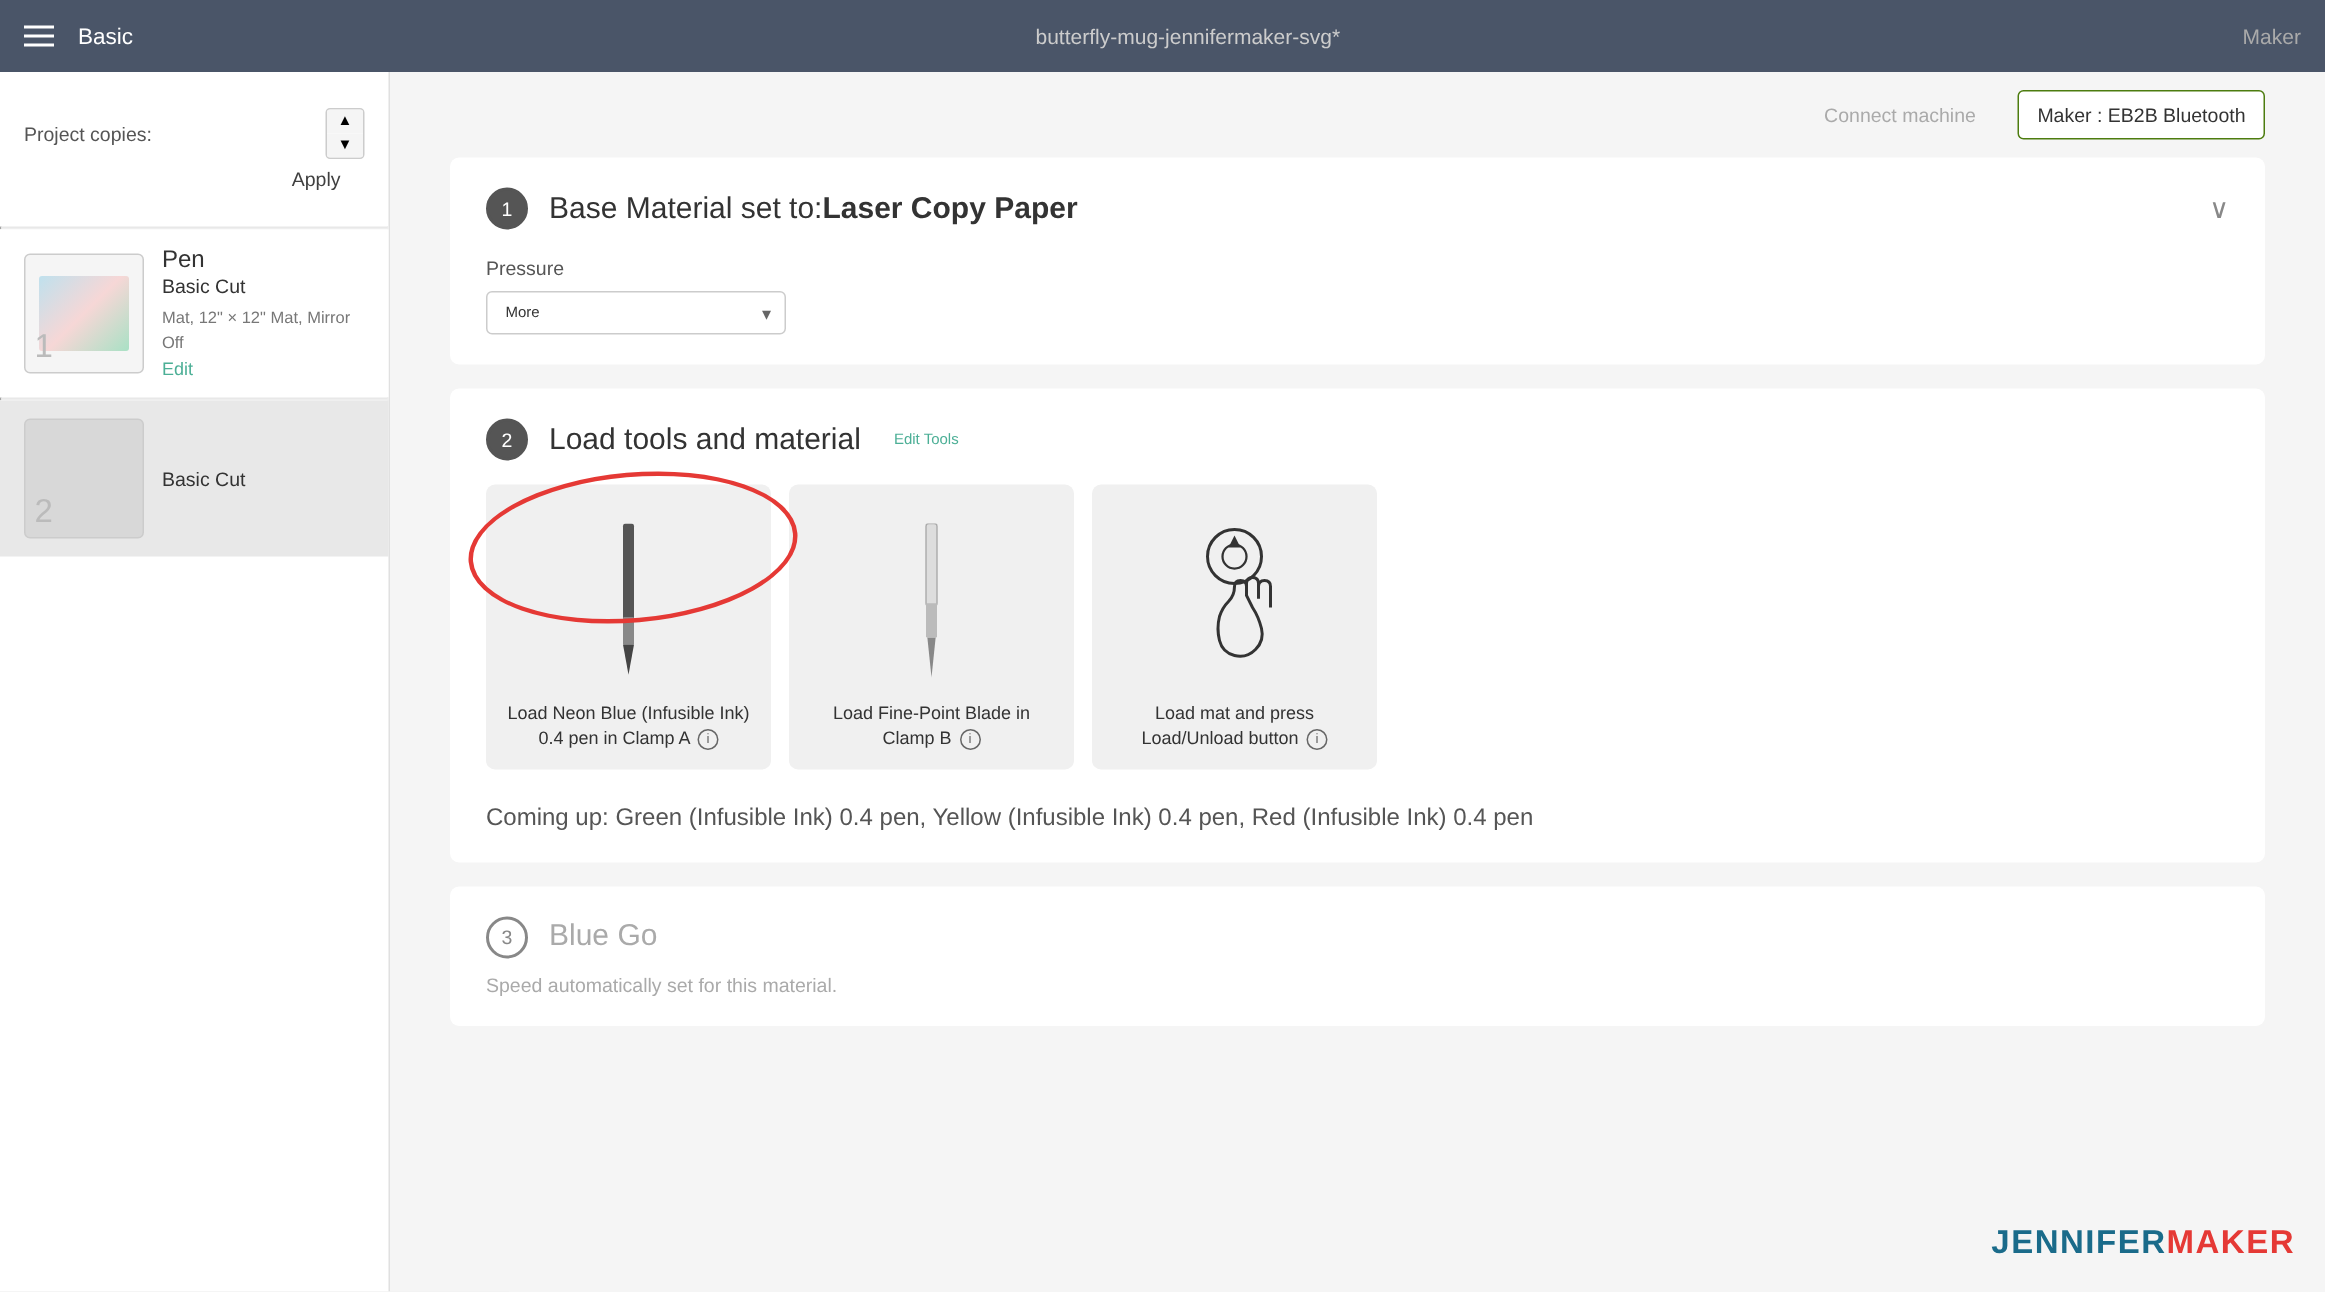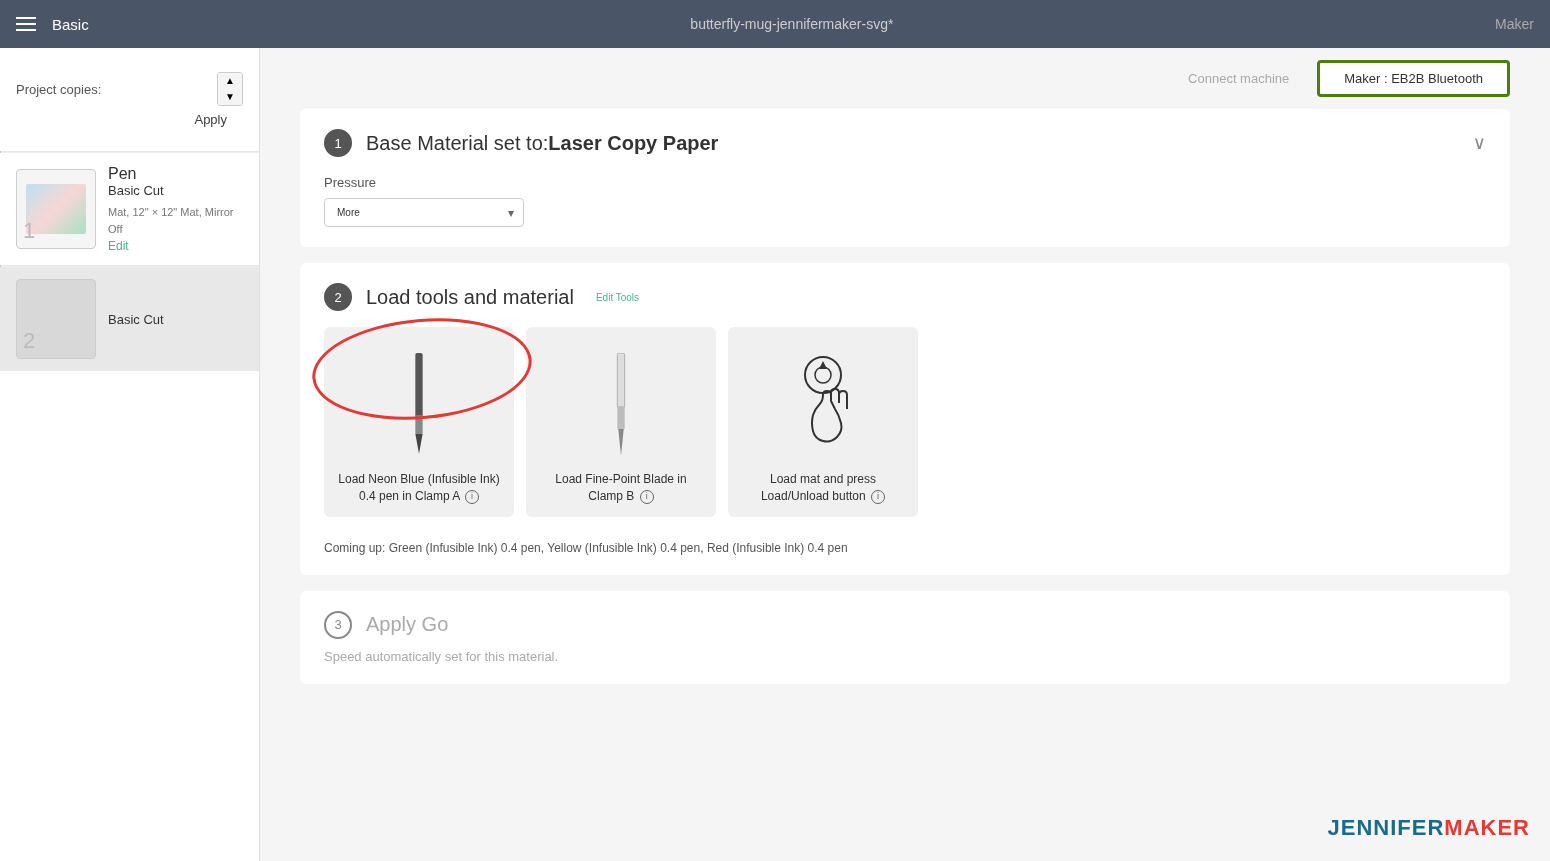--- a/index.html
+++ b/index.html
@@ -108,24 +108,24 @@
     
     .machine-bar {
       display: flex;
       align-items: center;
       justify-content: flex-end;
       padding: 12px 0;
       gap: 28px;
     }
     .connect-machine-label { font-size: 13px; color: #aaa; }
     .machine-btn {
-      border: 3px solid #4d7c0f;
+      border: 1px solid #4d7c0f;
       background: #fff;
       border-radius: 4px;
-      padding: 8px 24px;
+      padding: 8px 12px;
       font-size: 13px;
       cursor: pointer;
       color: #333;
     }
 
     
     .step-section {
       background: #fff;
       border-radius: 6px;
       margin-bottom: 16px;
@@ -288,21 +288,21 @@
     .load-mat-image {
       height: 120px;
       display: flex;
       align-items: center;
       justify-content: center;
       margin-bottom: 8px;
     }
 
     
     .coming-up {
-      font-size: 12px;
+      font-size: 16px;
       color: #555;
       padding: 8px 0 0;
     }
 
     
     .step3-section {
       background: #fff;
       border-radius: 6px;
       margin-bottom: 16px;
       padding: 20px 24px;
@@ -483,21 +483,21 @@
       </div>
 
       <div class="coming-up">Coming up: Green (Infusible Ink) 0.4 pen, Yellow (Infusible Ink) 0.4 pen, Red (Infusible Ink) 0.4 pen</div>
     </div>
 
     <div class="step3-section">
       <div class="step-header">
         <div class="step-number">
           <span>3</span>
         </div>
-        <h2 class="step3-title">Apply Go</h2>
+        <h2 class="step3-title">Blue Go</h2>
       </div>
       <p class="speed-note">Speed automatically set for this material.</p>
     </div>
 
   </main>
 </div>
 
 <div class="jennifermaker-brand">
   <span class="jennifer-part">JENNIFER</span><span class="maker-part">MAKER</span>
 </div>

